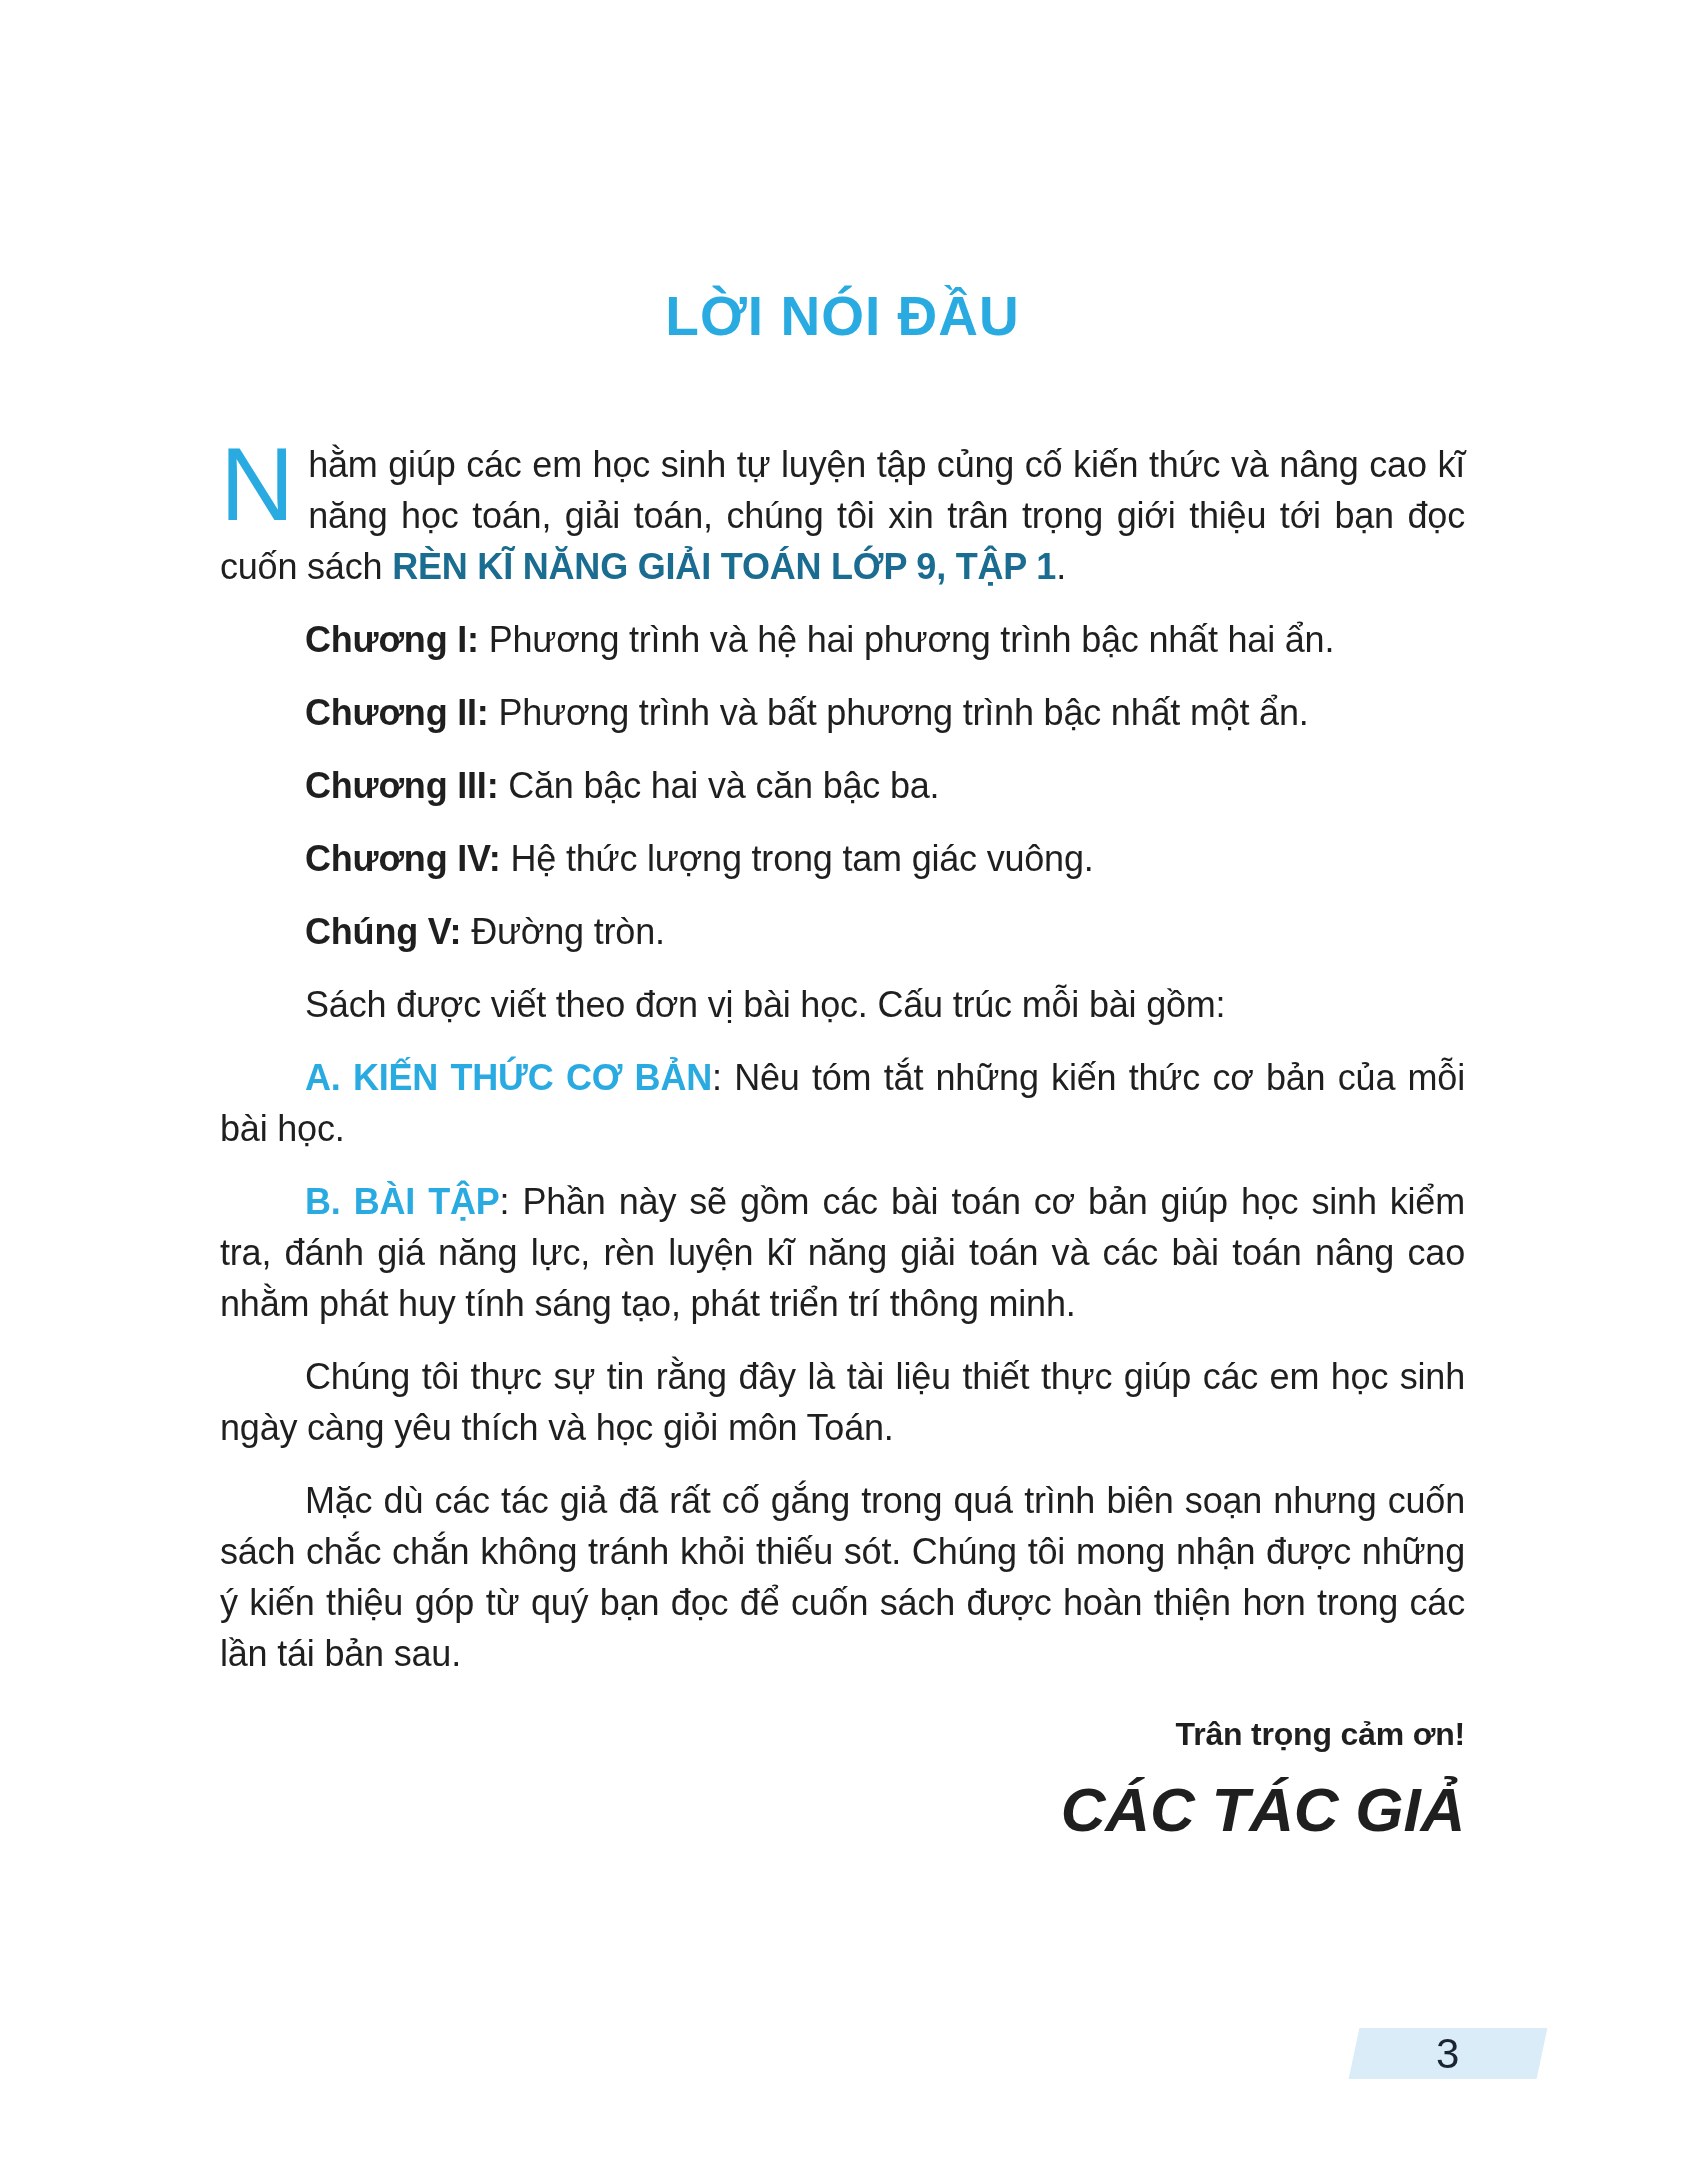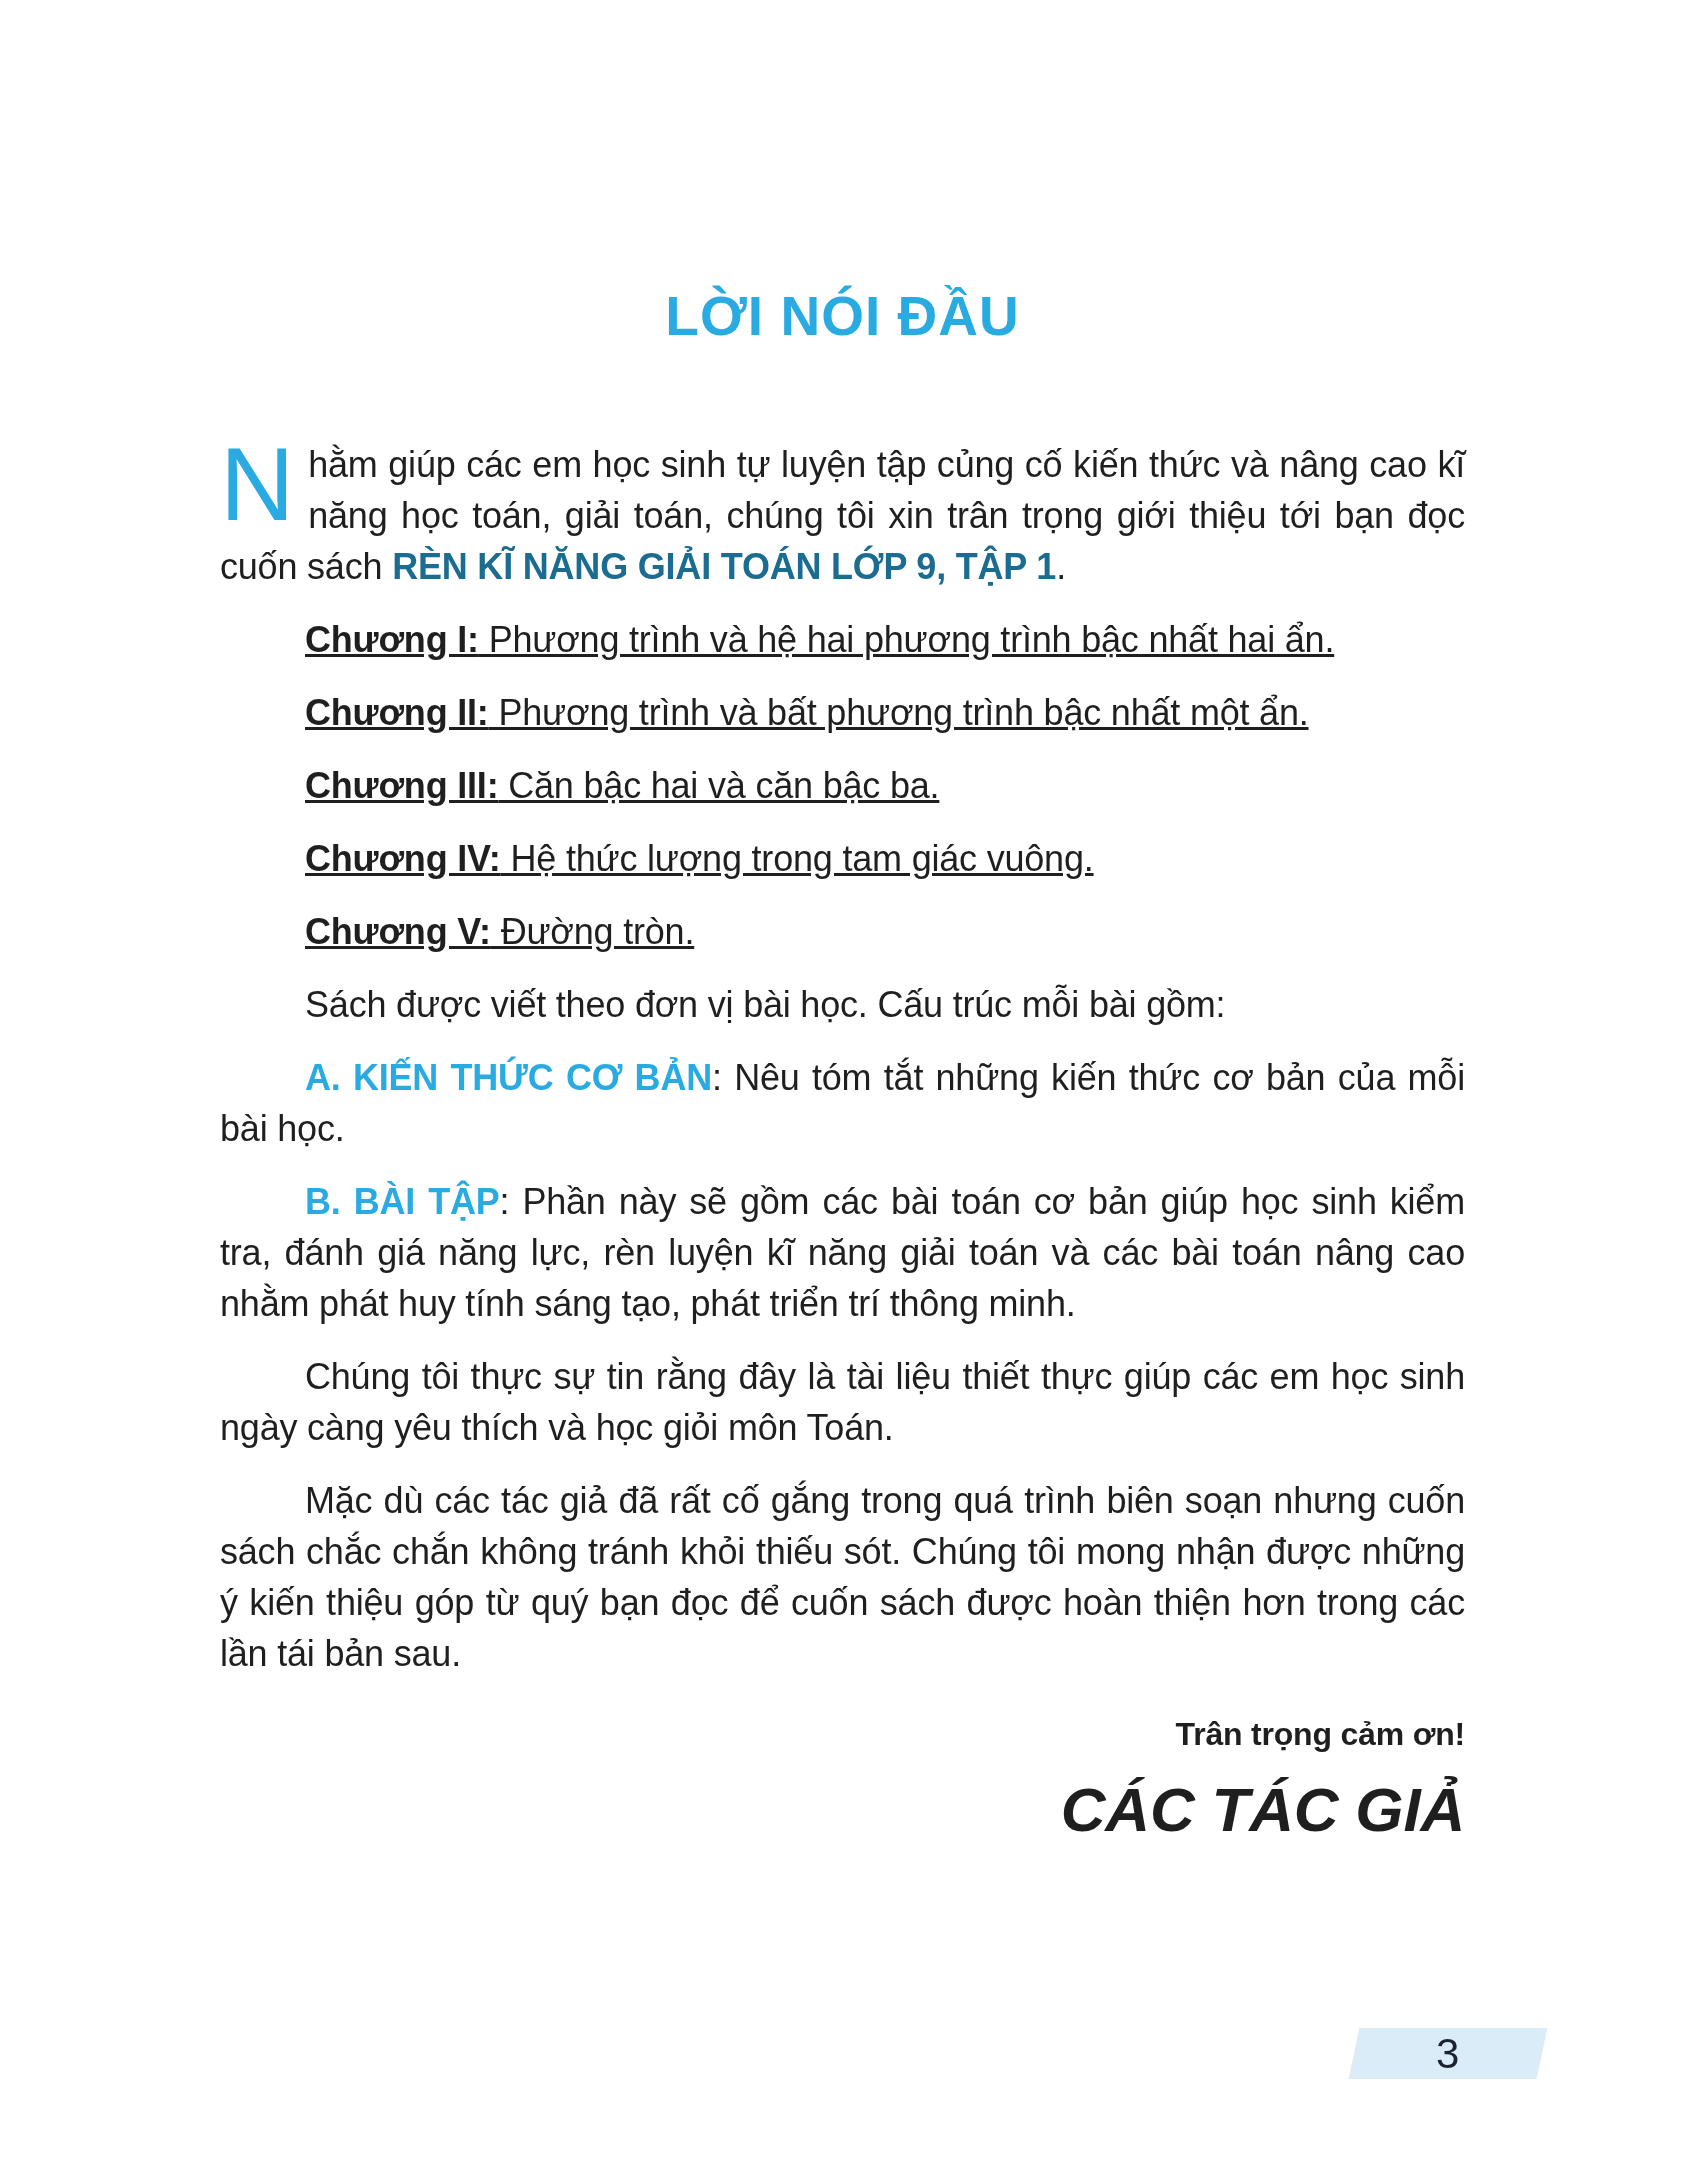--- a/index.html
+++ b/index.html
@@ -54,21 +54,20 @@
   .booktitle {
     font-weight: bold;
     color: #1A6C90;
   }
   .chapter {
     margin: 22px 0;
     padding-left: 85px;
     font-size: 36px;
     line-height: 51px;
     letter-spacing: -0.2px;
-    text-decoration: underline;
   }
   .chapter .chlabel { font-weight: bold; }
   .seclabel {
     font-weight: bold;
     color: #29ABE2;
   }
   .signoff {
     margin: 0;
     text-align: right;
     font-weight: bold;
@@ -116,21 +115,21 @@
 
 
     <p class="chapter"><span class="chlabel">Chương I:</span><span> Phương trình và hệ hai phương trình bậc nhất hai ẩn.</span></p>
 
     <p class="chapter"><span class="chlabel">Chương II:</span><span> Phương trình và bất phương trình bậc nhất một ẩn.</span></p>
 
     <p class="chapter"><span class="chlabel">Chương III:</span><span> Căn bậc hai và căn bậc ba.</span></p>
 
     <p class="chapter"><span class="chlabel">Chương IV:</span><span> Hệ thức lượng trong tam giác vuông.</span></p>
 
-    <p class="chapter"><span class="chlabel">Chương V:</span><span> Đường tròn.</span></p>
+    <p class="chapter"><span class="chlabel">Chúng V:</span><span> Đường tròn.</span></p>
 
     <p class="para indent">Sách được viết theo đơn vị bài học. Cấu trúc mỗi bài gồm:</p>
 
     <p class="para indent"><span class="seclabel">A. KIẾN THỨC CƠ BẢN</span><span>: Nêu tóm tắt những kiến thức cơ bản của mỗi bài học.</span></p>
 
     <p class="para indent"><span class="seclabel">B. BÀI TẬP</span><span>: Phần này sẽ gồm các bài toán cơ bản giúp học sinh kiểm tra, đánh giá năng lực, rèn luyện kĩ năng giải toán và các bài toán nâng cao nhằm phát huy tính sáng tạo, phát triển trí thông minh.</span></p>
 
     <p class="para indent">Chúng tôi thực sự tin rằng đây là tài liệu thiết thực giúp các em học sinh ngày càng yêu thích và học giỏi môn Toán.</p>
 
     <p class="para indent">Mặc dù các tác giả đã rất cố gắng trong quá trình biên soạn nhưng cuốn sách chắc chắn không tránh khỏi thiếu sót. Chúng tôi mong nhận được những ý kiến thiệu góp từ quý bạn đọc để cuốn sách được hoàn thiện hơn trong các lần tái bản sau.</p>

